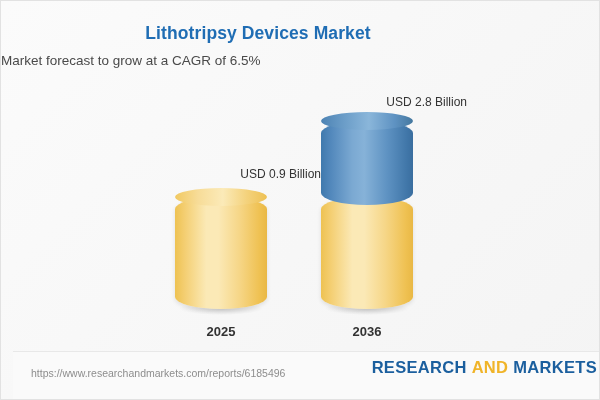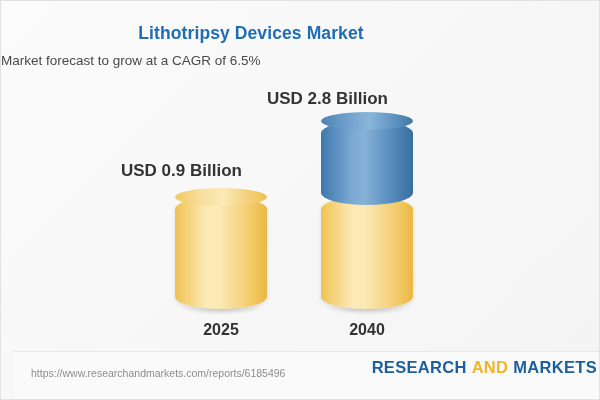--- a/index.html
+++ b/index.html
@@ -21,21 +21,21 @@
     box-sizing: border-box;
     background: linear-gradient(135deg, #fbfbfb 0%, #f7f7f7 55%, #f4f4f4 100%);
     border: 1px solid #e2e2e2;
     overflow: hidden;
   }
 
   
   .chart-title {
     position: absolute;
     top: 22px;
-    left: 0;
+    left: 7px;
     width: 500px;
     text-align: center;
     font-size: 17.5px;
     font-weight: bold;
     color: #1f6db4;
     letter-spacing: 0.1px;
   }
   .chart-subtitle {
     position: absolute;
     top: 52px;
@@ -60,36 +60,36 @@
     position: absolute;
     bottom: 44px;
   }
   .bar-group.g2025 { left: 174px; width: 92px; }
   .bar-group.g2034 { left: 320px; width: 92px; }
 
   .value-label {
     position: absolute;
     width: 200px;
     left: -54px;
-    text-align: left;
-    font-size: 17px;
-    font-weight: bold;
+    text-align: right;
+    font-size: 12px;
+    font-weight: normal;
     color: #333333;
     white-space: nowrap;
   }
   .g2025 .value-label { bottom: 128px; }
   .g2034 .value-label { bottom: 200px; }
 
   .cat-label {
     position: absolute;
     bottom: -30px;
     left: 0;
     width: 92px;
     text-align: center;
-    font-size: 16px;
+    font-size: 13px;
     font-weight: bold;
     color: #333333;
     margin-top: 36px;
   }
 
   
   .cyl {
     position: absolute;
     left: 0;
     width: 92px;
@@ -238,21 +238,21 @@
       <div class="stack" style="height:188px;">
         <div class="shadow-ellipse"></div>
         <div class="cyl cyl-yellow" style="top:76px; height:112px;">
           <div class="body"></div>
         </div>
         <div class="cyl cyl-blue" style="top:0; height:84px;">
           <div class="body"></div>
           <div class="top"></div>
         </div>
       </div>
-      <div class="cat-label">2040</div>
+      <div class="cat-label">2036</div>
     </div>
 
   </div>
 
   <div class="footer">
     <div class="footer-url">https://www.researchandmarkets.com/reports/6185496</div>
     <div class="logo">
       <div class="logo-main"><span style="margin-right: 5px;">RESEARCH</span><span class="logo-and" style="margin-right: 5px;">AND</span><span>MARKETS</span></div>
     </div>
   </div>

